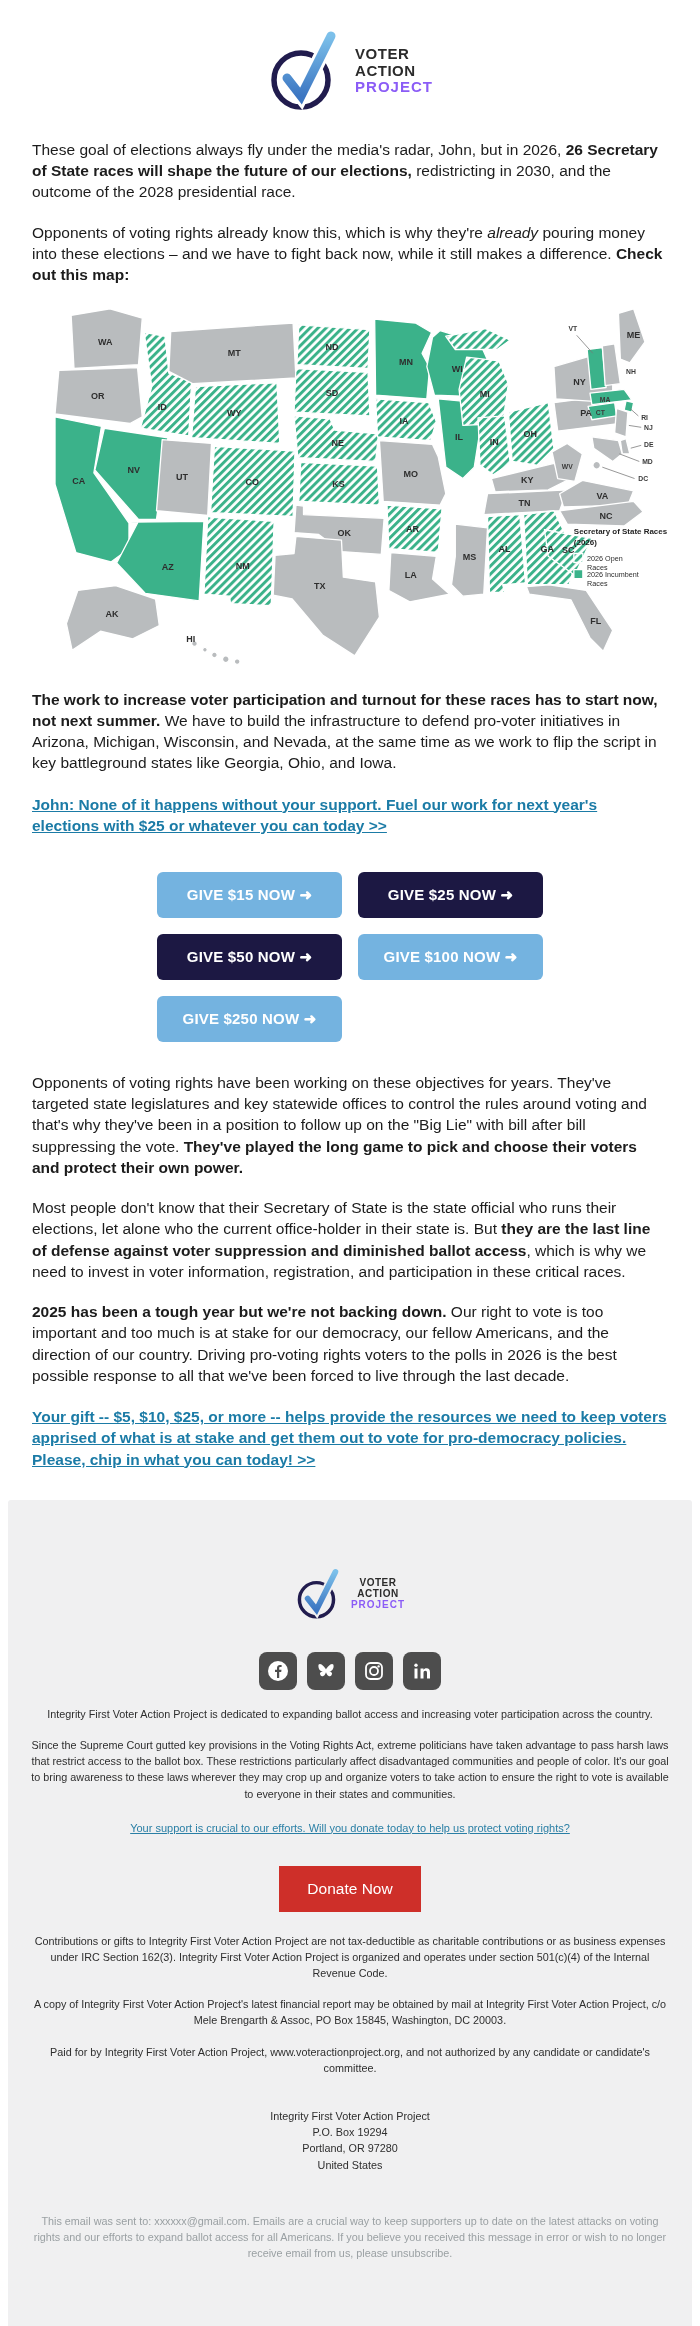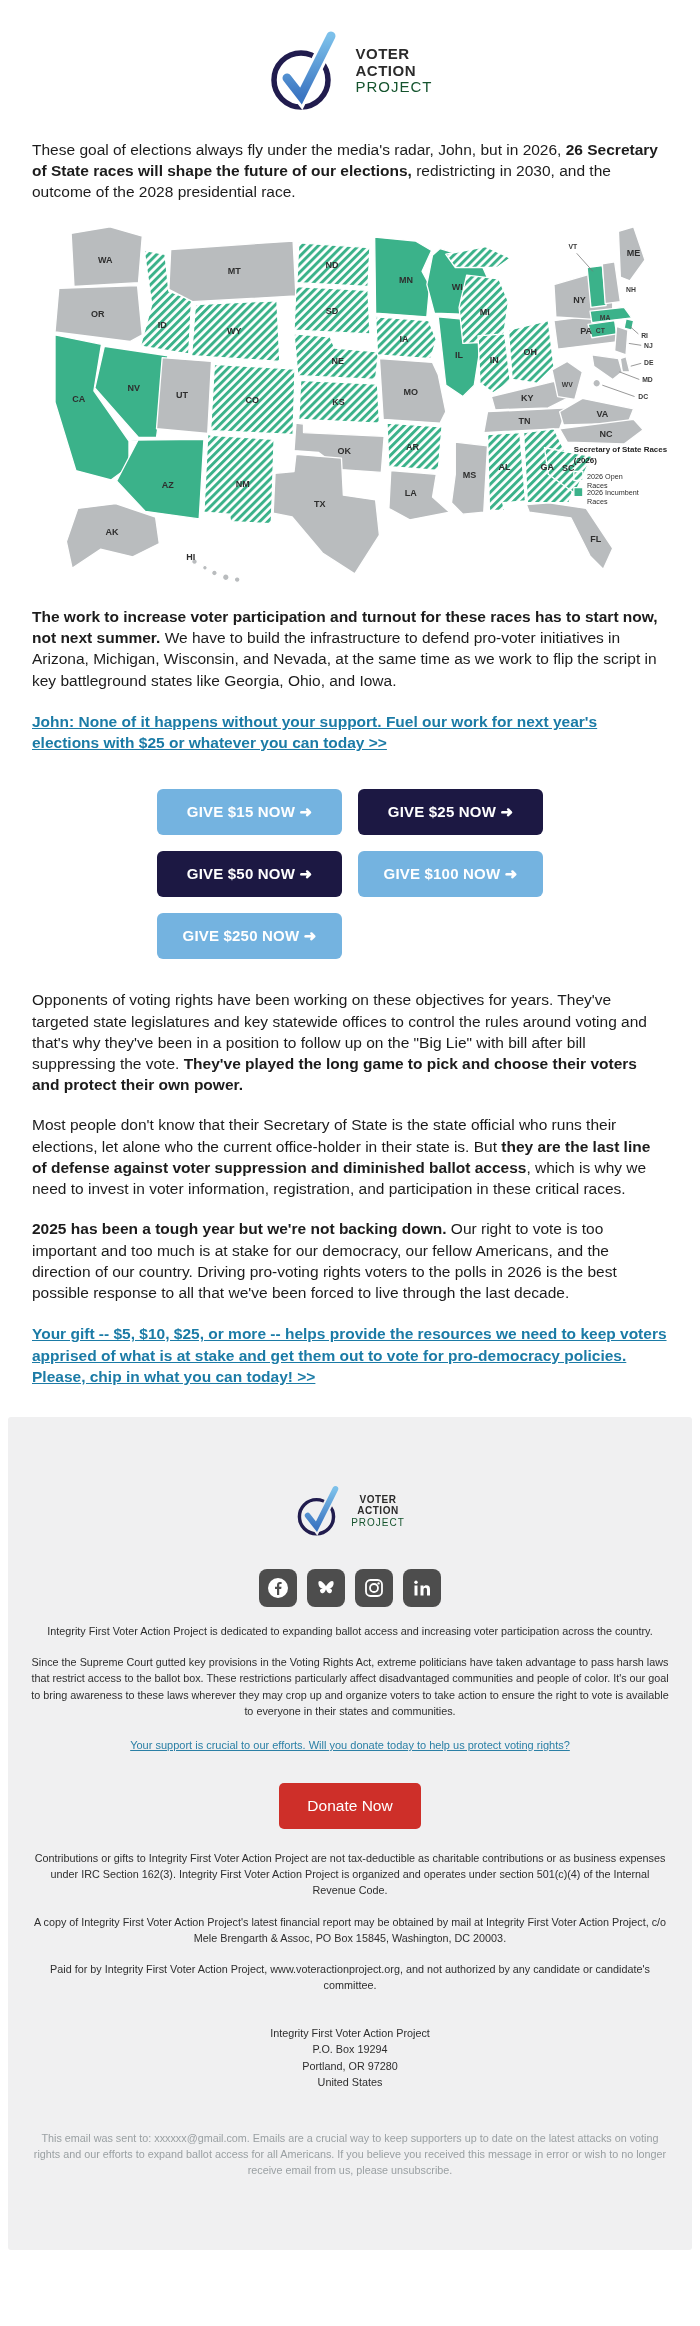--- a/index.html
+++ b/index.html
@@ -1,20 +1,20 @@
 <!DOCTYPE html>
 <html><head>
 <meta charset="utf-8">
 <style>
   html,body{margin:0;padding:0;background:#ffffff;}
   .email{width:700px;margin:0 auto;font-family:"Liberation Sans",sans-serif;color:#1c1c1c;}
   .header-logo{display:flex;justify-content:center;align-items:center;gap:12px;padding:28px 0 6px;}
   .logo-text{display:flex;flex-direction:column;line-height:1.12;letter-spacing:.5px;}
   .logo-text .l1,.logo-text .l2{font-weight:700;font-size:15px;color:#2b2b2b;}
-  .logo-text .l3{font-weight:400;font-size:15px;color:#14532d;letter-spacing:1px;}
+  .logo-text .l3{font-weight:700;font-size:15px;color:#8b5cf6;letter-spacing:1px;}
   .content{padding:0 32px;}
   .content p{font-size:15.5px;line-height:1.37;margin:19px 0;}
   a.body-link{color:#1b7ba6;font-weight:700;text-decoration:underline;font-size:15.5px;line-height:1.37;display:block;margin:20px 0;cursor:pointer;}
   .map-wrap{margin:10px -14px 4px;}
   .map-wrap svg{display:block;width:100%;height:auto;}
   .st-none{fill:#b9bcbe;stroke:#ffffff;stroke-width:1.4;stroke-linejoin:round;}
   .st-open{fill:url(#hatch);stroke:#ffffff;stroke-width:1.4;stroke-linejoin:round;}
   .st-incumbent{fill:#3bb28a;stroke:#ffffff;stroke-width:1.4;stroke-linejoin:round;}
   .lbl{font-family:"Liberation Sans",sans-serif;font-size:9.5px;font-weight:600;fill:#2e2e2e;text-anchor:middle;}
   .lbl.small{font-size:7.2px;fill:#3a3a3a;}
@@ -27,21 +27,21 @@
   .btn.light{background:#74b3e0;}
   .btn.dark{background:#1c1843;}
   .footer{margin:30px 8px 0;background:#f0f0f1;border-radius:3px;padding:40px 22px 56px;text-align:center;}
   .footer-logo{display:flex;justify-content:center;align-items:center;gap:8px;margin:26px 0 10px;}
   .footer-logo .logo-text .l1,.footer-logo .logo-text .l2{font-size:10px;}
   .footer-logo .logo-text .l3{font-size:10px;}
   .social{display:flex;justify-content:center;gap:10px;margin:30px 0 16px;}
   .social .ic{width:38px;height:38px;border-radius:8px;background:#4d4d4d;display:flex;align-items:center;justify-content:center;cursor:pointer;}
   .footer p{font-size:10.8px;line-height:1.5;color:#2e2e2e;margin:15px auto;max-width:652px;}
   a.footer-link{display:block;color:#2a7fa5;font-weight:400;font-size:11px;text-decoration:underline;margin:20px auto;cursor:pointer;}
-  .donate-btn{display:inline-block;background:#ce2f29;color:#ffffff;font-size:15.5px;padding:14px 28px;border-radius:5px;margin:12px 0 6px;cursor:pointer;}
+  .donate-btn{display:inline-block;background:#ce2f29;color:#ffffff;font-size:15.5px;padding:14px 28px;border-radius:0;margin:12px 0 6px;cursor:pointer;}
   .addr{font-size:10.8px;line-height:1.5;color:#2e2e2e;margin:32px auto 0;}
   .footer p.muted{color:#9aa0a3;margin-top:40px;}
 </style>
 </head>
 <body>
 
 <div class="email">
 
   <div class="header-logo">
     <svg width="76" height="86" viewBox="0 0 76 86">
@@ -57,20 +57,21 @@
     </svg>
     <div class="logo-text">
       <span class="l1">VOTER</span>
       <span class="l2">ACTION</span>
       <span class="l3">PROJECT</span>
     </div>
   </div>
 
   <div class="content">
     <p><span>These goal of elections always fly under the media's radar, John, but in 2026, </span><b>26 Secretary of State races will shape the future of our elections,</b><span> redistricting in 2030, and the outcome of the 2028 presidential race.</span></p>
+    <p><span>Opponents of voting rights already know this, which is why they're </span><i>already</i><span> pouring money into these elections – and we have to fight back now, while it still makes a difference. </span><b>Check out this map:</b></p>
 
     <div class="map-wrap">
       <svg viewBox="0 0 700 385">
         <defs>
           <pattern id="hatch" width="6" height="6" patternUnits="userSpaceOnUse" patternTransform="rotate(45)">
             <rect width="6" height="6" fill="#ffffff"></rect>
             <rect width="3.1" height="6" fill="#3bb28a"></rect>
           </pattern>
         </defs>
         <g id="map-states">

